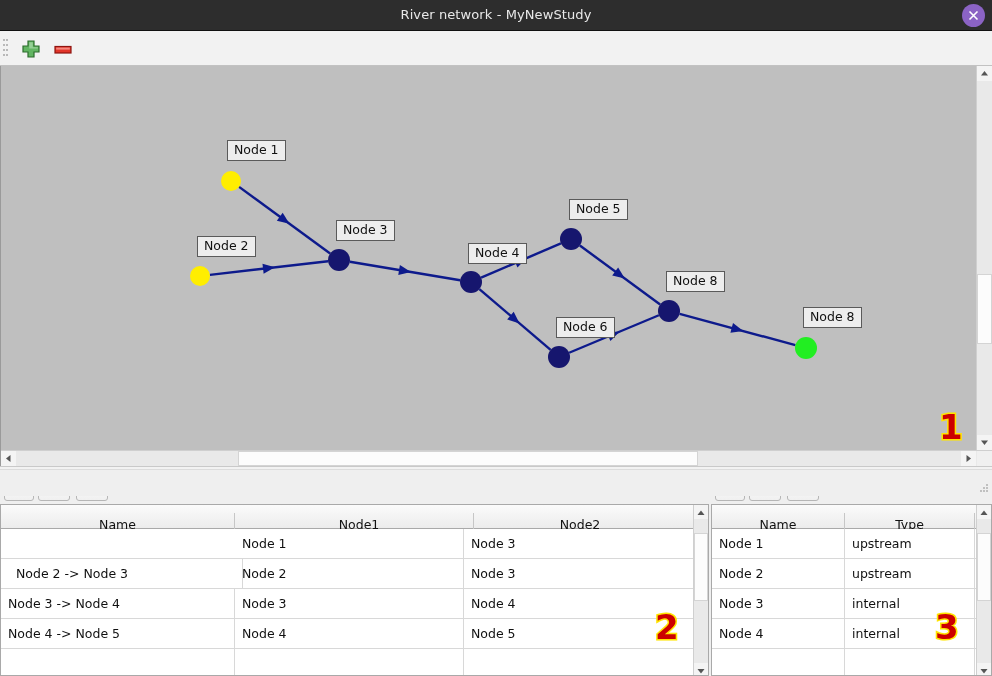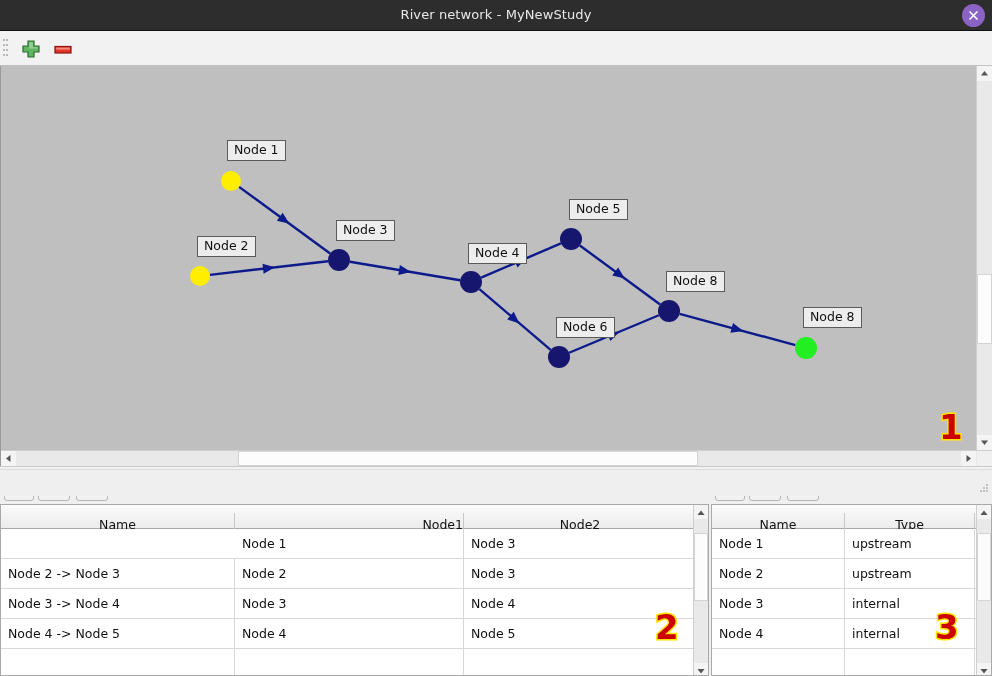--- a/index.html
+++ b/index.html
@@ -365,30 +365,30 @@
       <div class="pbtn" style="left:76px;width:32px;">
         <svg width="30" height="21" viewBox="0 0 30 21">
             <path d="M15 14 L20 7.5 L10 7.5 Z" fill="#1a1a1a"></path>
           </svg>
       </div>
     </div>
 
     <div class="tbl" id="tbl-left">
       <div class="tbl-head" id="head-left">
           <div class="th" style="left: 0px; width: 234px;">Name</div>
-          <div class="th" style="left: 234px; width: 229px; text-align: right;">Node1</div>
+          <div class="th" style="left: 244px; width: 229px;">Node1</div>
           <div class="th" style="left: 463px; width: 233px;">Node2</div>
         </div>
       <div class="tbl-body" id="body-left">
           <div class="trow">
             <div class="td" style="left: 234px; width: 229px;">Node 1</div>
             <div class="td" style="left: 463px; width: 233px;">Node 3</div>
           </div>
           <div class="trow">
-            <div class="td" style="left: 0px; width: 234px;">Node 2 -&gt; Node 3</div>
+            <div class="td" style="left: 8px; width: 234px;">Node 2 -&gt; Node 3</div>
             <div class="td" style="left: 234px; width: 229px;">Node 2</div>
             <div class="td" style="left: 463px; width: 233px;">Node 3</div>
           </div>
           <div class="trow">
             <div class="td" style="left: 0px; width: 234px;">Node 3 -&gt; Node 4</div>
             <div class="td" style="left: 234px; width: 229px;">Node 3</div>
             <div class="td" style="left: 463px; width: 233px;">Node 4</div>
           </div>
           <div class="trow">
             <div class="td" style="left: 0px; width: 234px;">Node 4 -&gt; Node 5</div>

